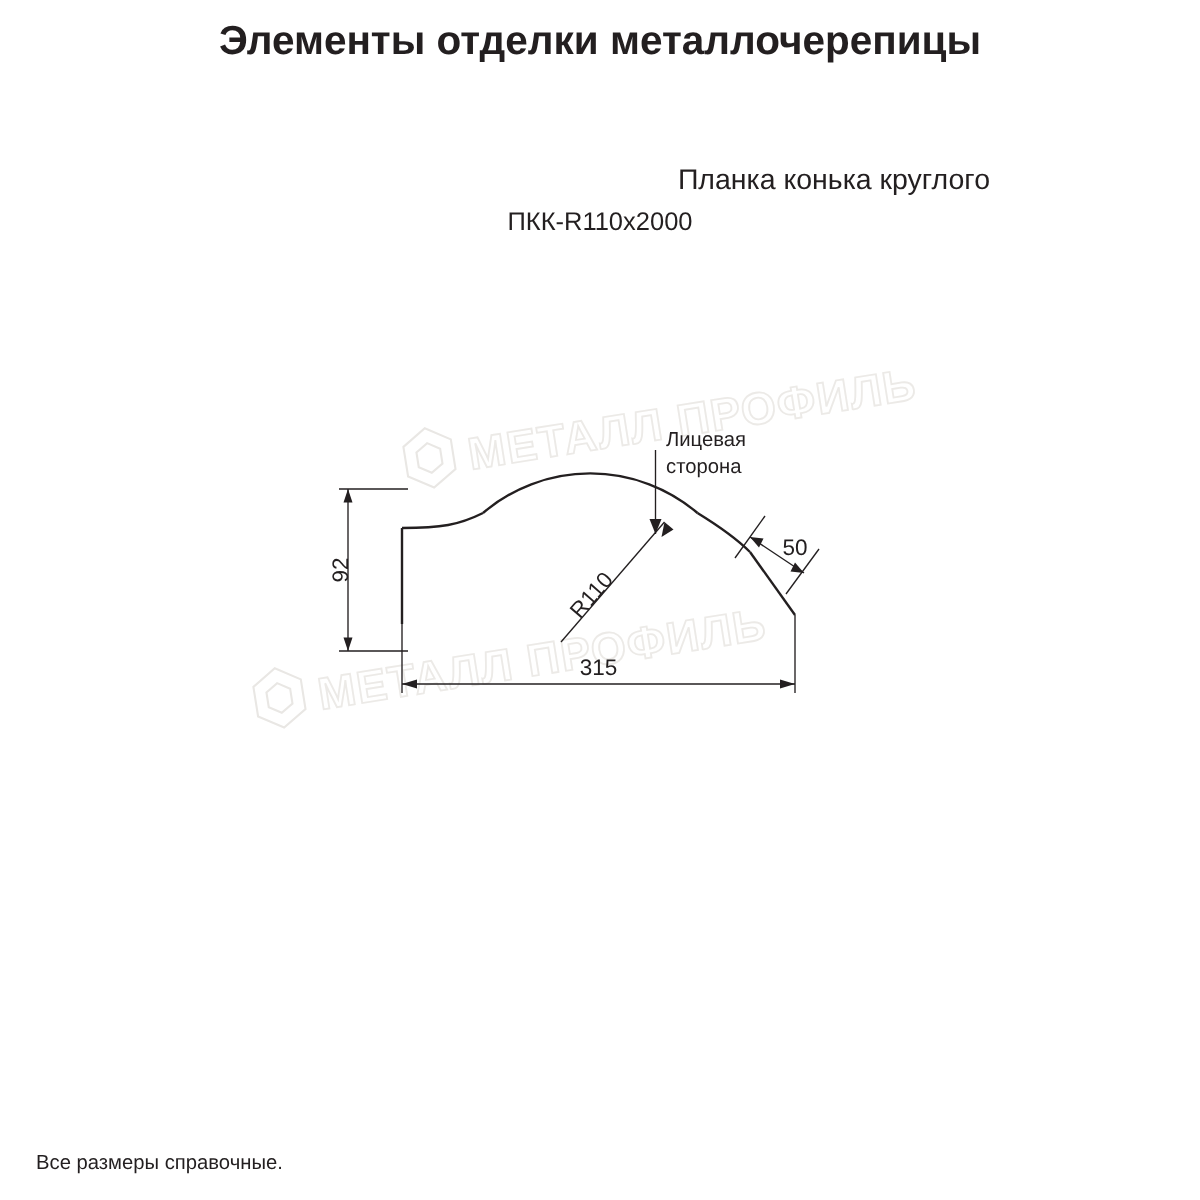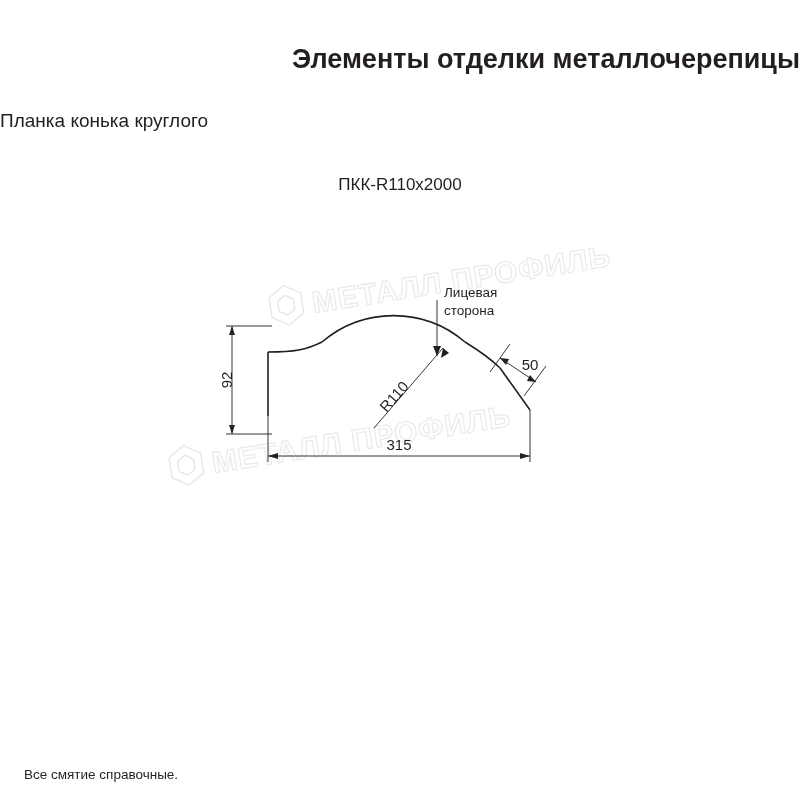--- a/index.html
+++ b/index.html
@@ -14,47 +14,46 @@
     color: #231f20;
     position: relative;
     overflow: hidden;
   }
   .page {
     position: absolute;
     inset: 0;
   }
   .title {
     position: absolute;
-    top: 44px;
+    top: 12px;
     left: 0;
     width: 800px;
-    text-align: right;
+    text-align: center;
     font-size: 27px;
     font-weight: bold;
     letter-spacing: 0px;
     color: #231f20;
   }
   .subtitle {
     position: absolute;
     top: 110px;
     left: 0;
     width: 660px;
-    text-align: left;
+    text-align: right;
     font-size: 19px;
     color: #231f20;
   }
   .code {
     position: absolute;
     top: 138px;
     left: 0;
     width: 800px;
     text-align: center;
     font-size: 17px;
     color: #231f20;
-    margin-top: 37px;
   }
   .drawing {
     position: absolute;
     left: 0;
     top: 200px;
     width: 800px;
     height: 360px;
   }
   .footnotes {
     position: absolute;
@@ -174,16 +173,16 @@
         <line x1="437" y1="100" x2="437" y2="156"></line>
         <path d="M437,156 l-4,-10 l8,0 z" fill="#231f20" stroke="none"></path>
       </g>
       <text class="lbl-text" x="444" y="97">Лицевая</text>
       <text class="lbl-text" x="444" y="115">сторона</text>
 
     </svg>
   </div>
 
   <div class="footnotes">
-    <div>Все смятие справочные.</div>
+    <div>Все размеры справочные.</div>
   </div>
 
 </div>
 
 </body></html>

